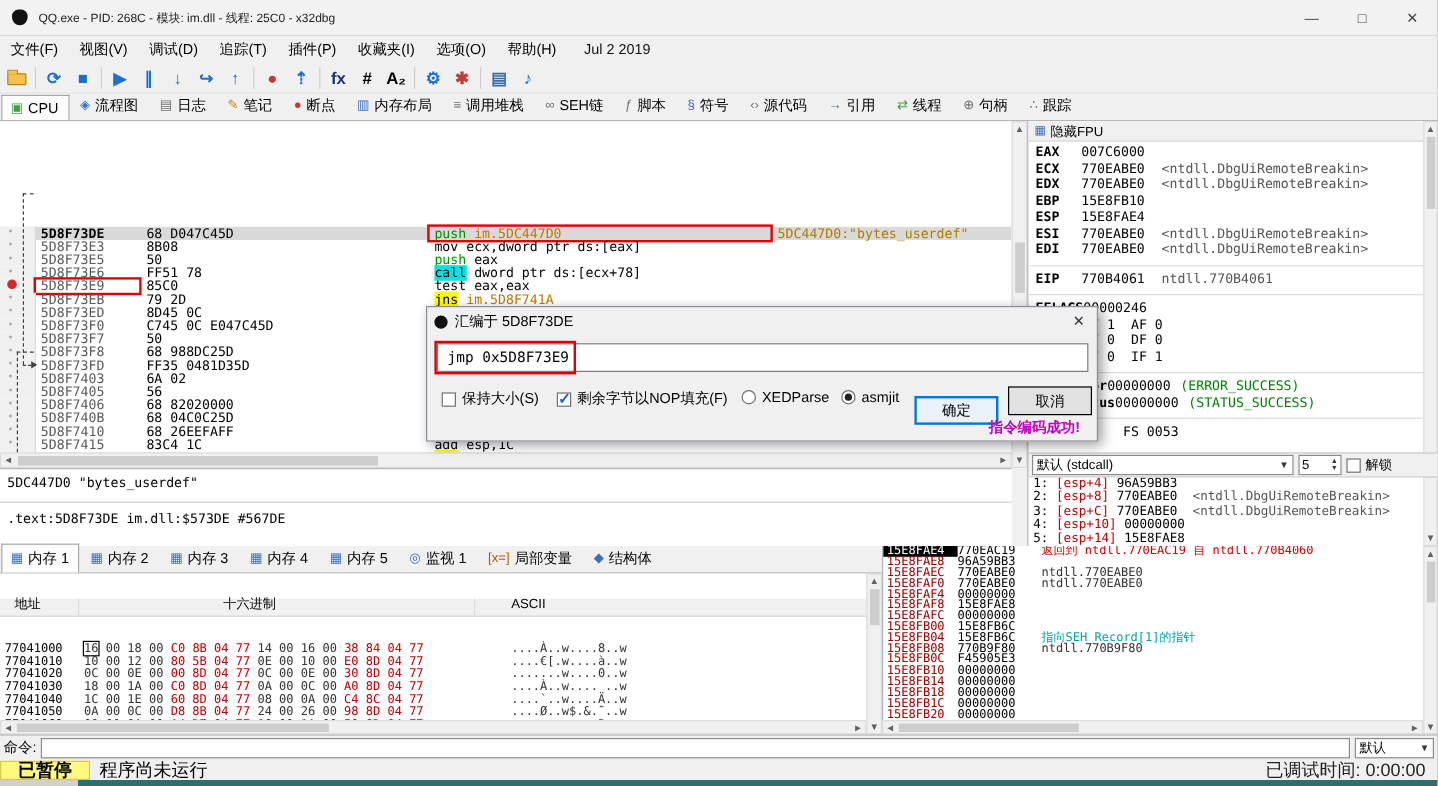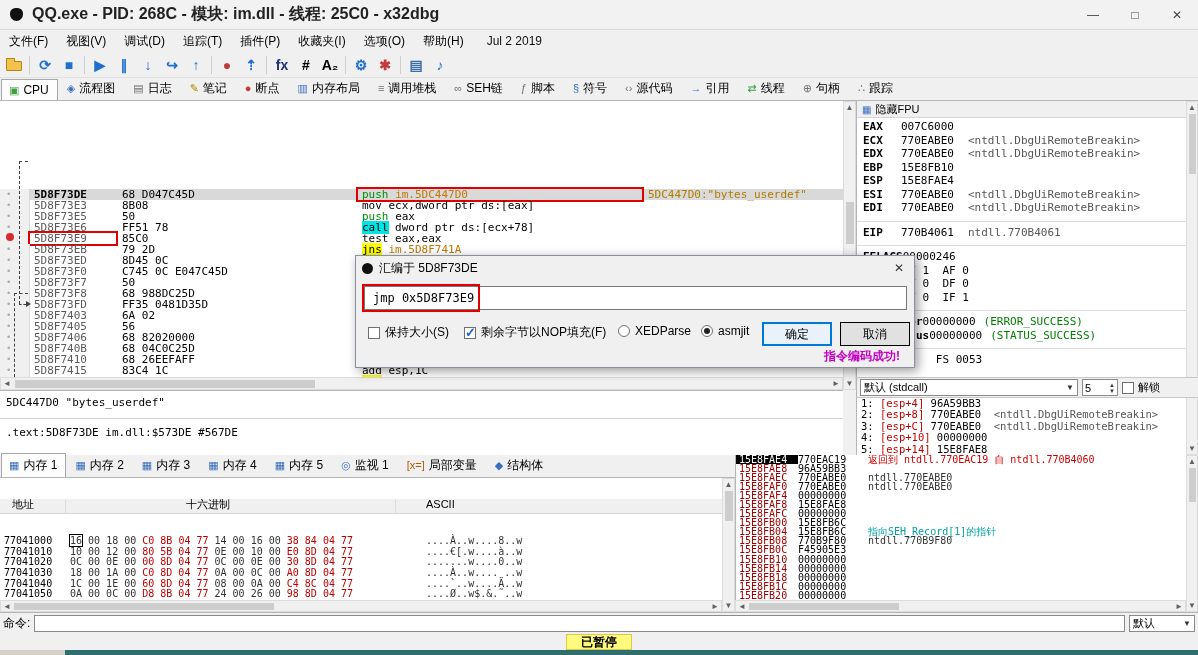--- a/index.html
+++ b/index.html
@@ -6,21 +6,21 @@
   body { background:#888; font-family:"Liberation Sans", sans-serif; }
   .app { position:relative; width:1198px; height:655px; background:#F0F0F0; overflow:hidden;
          font-family:"Liberation Sans", sans-serif; color:#000; }
   .mono { font-family:"DejaVu Sans Mono", monospace; }
 
   
   .titlebar { position:absolute; left:0; top:0; width:1198px; height:30px; background:#F2F2F2;
               border-bottom:1px solid #DADADA; display:flex; align-items:center; }
   .bug { width:13px; height:13px; background:#111; border-radius:50% 50% 60% 60%; margin:0 9px 0 10px;
          box-shadow:-4px 0 0 -5px #111,4px 0 0 -5px #111; }
-  .title-text { font-size:16px; color:#222;font-weight:bold; }
+  .title-text { font-size:10px; color:#222; }
   .win-btns { margin-left:auto; display:flex; height:30px; }
   .win-btn { width:42px; height:30px; display:flex; align-items:center; justify-content:center;
              font-size:12px; color:#444; }
 
   
   .menubar { position:absolute; left:0; top:30px; width:1198px; height:22px; background:#F0F0F0;
              display:flex; align-items:center; font-size:12px; }
   .menuitem { padding:3px 9px; }
   .menu-date { padding:3px 14px; color:#111; }
 
@@ -146,21 +146,21 @@
   .seh { color:#00A3A3; }
 
   
   .cmdbar { position:absolute; left:0; top:612px; width:1198px; height:22px; background:#F0F0F0;
             border-top:1px solid #B5B5B5; display:flex; align-items:center; gap:4px; padding:0 3px;
             font-size:12px; }
   .cmd-input { flex:1; height:17px; background:#FFF; border:1px solid #8A8A8A;
                font:11px "DejaVu Sans Mono", monospace; padding:0 3px; }
   .cmd-combo { width:66px; font-size:11px; }
   .statusbar { position:absolute; left:0; top:634px; width:1198px; height:16px; background:#F0F0F0;
-               display:flex; align-items:center; font-size:12px;flex-direction:column; }
+               display:flex; align-items:center; font-size:15px; }
   .paused { background:#FFF97E; border:1px solid #D9CB4A; padding:0 14px; height:16px;
             display:flex; align-items:center; font-weight:bold; }
   .run-state { margin-left:8px; }
   .dbg-time { margin-left:auto; margin-right:10px; color:#222; }
   .sliver { position:absolute; left:0; top:650px; width:1198px; height:5px; background:#D4D0C8; }
   .sliver .teal { position:absolute; left:65px; top:0; right:0; height:5px; background:#2E6E6E; }
 
   
   .dialog { position:absolute; left:355px; top:255px; width:560px; height:113px; background:#F0F0F0;
             border:1px solid #8A9099; box-shadow:3px 3px 10px rgba(0,0,0,.4); z-index:40; }
@@ -173,21 +173,21 @@
   .dlg-ann { position:absolute; left:6px; top:28px; width:118px; height:28px;
              border:2px solid #E00000; z-index:45; pointer-events:none; }
   .dlg-ctl { position:absolute; top:68px; display:flex; align-items:center; gap:5px; font-size:12px;
              white-space:nowrap; }
   .rdo { display:inline-block; width:12px; height:12px; border:1px solid #707070; border-radius:50%;
          background:#FFF; position:relative; flex:none; }
   .rdo.on::after { content:""; position:absolute; left:2px; top:2px; width:6px; height:6px;
          border-radius:50%; background:#222; }
   .dlg-btn { height:24px; width:70px; display:flex; align-items:center; justify-content:center;
              font-size:12px; background:#E1E1E1; border:1px solid #000000; }
-  .dlg-btn.default { border:2px solid #0078D7; background:#E9F2FB; }
+  .dlg-btn.default { border:2px solid #0078D7; background:#E9F2FB;margin-top:8px; }
   .enc-ok { position:absolute; right:14px; bottom:2px; color:#C400C4; font-weight:bold; font-size:12px; }
 </style>
 </head>
 <body>
 
 <div class="app">
 
   <div class="titlebar">
     <span class="bug"></span>
     <span class="title-text">QQ.exe - PID: 268C - 模块: im.dll - 线程: 25C0 - x32dbg</span>

